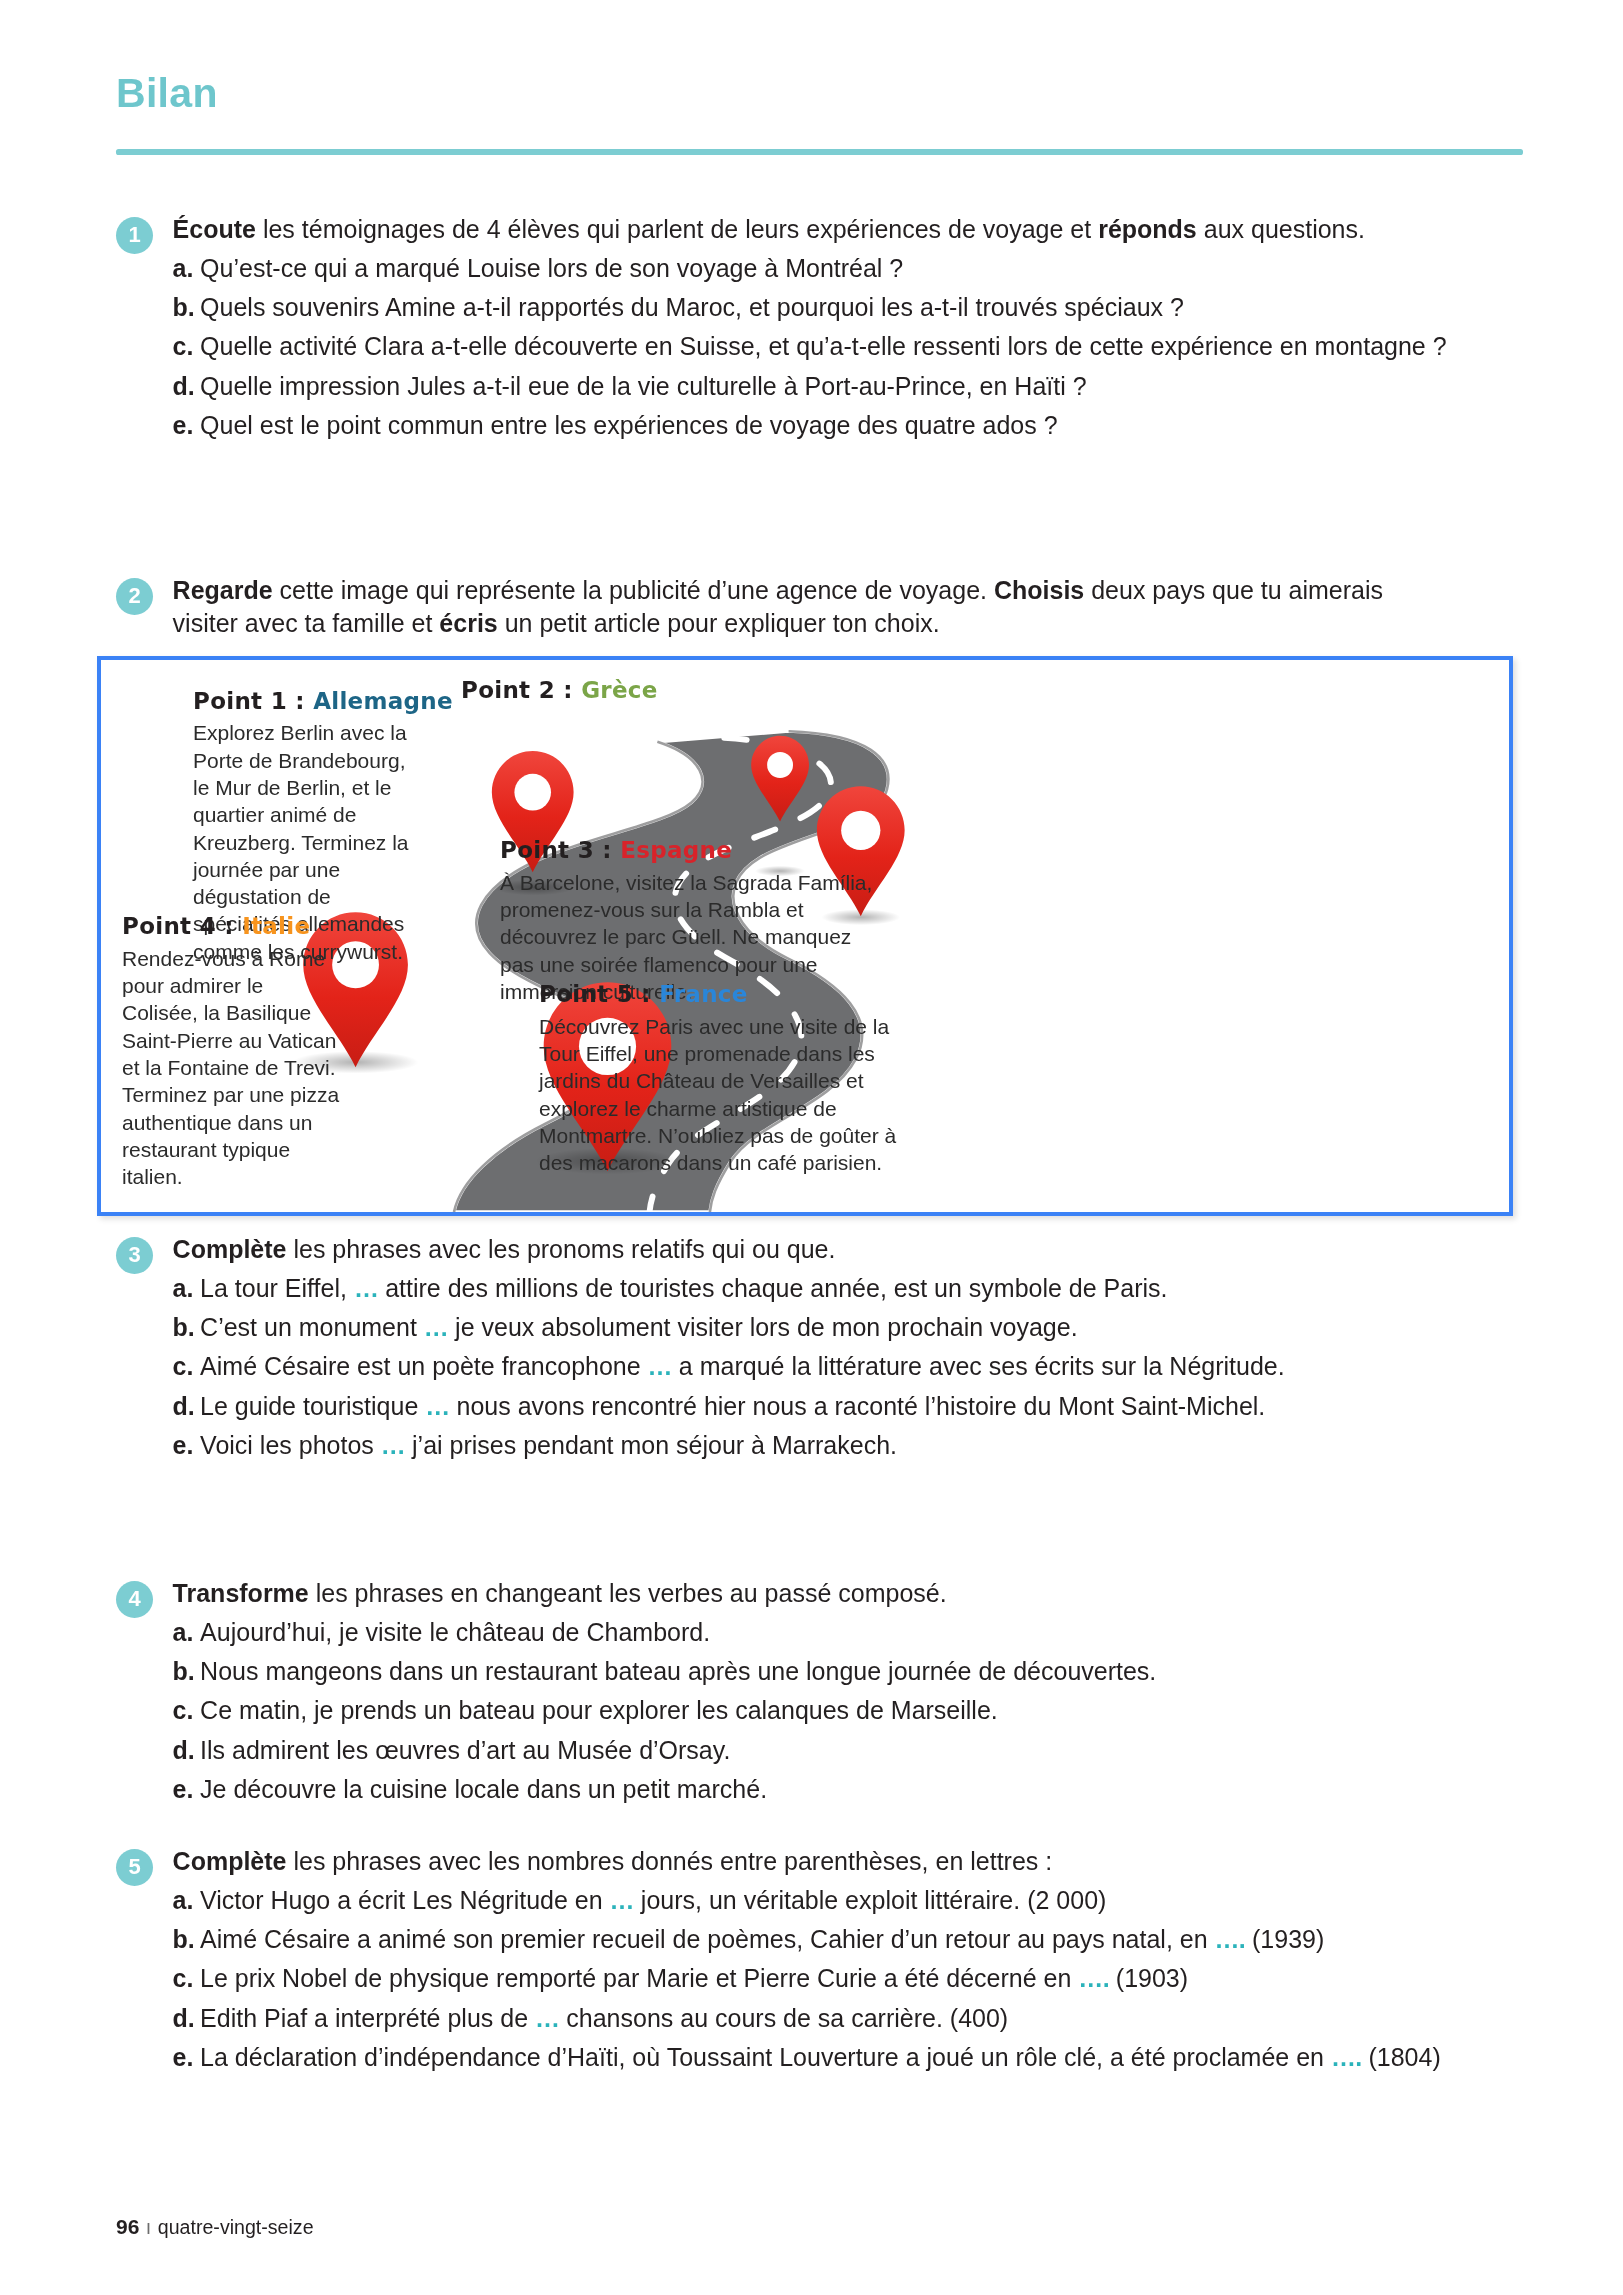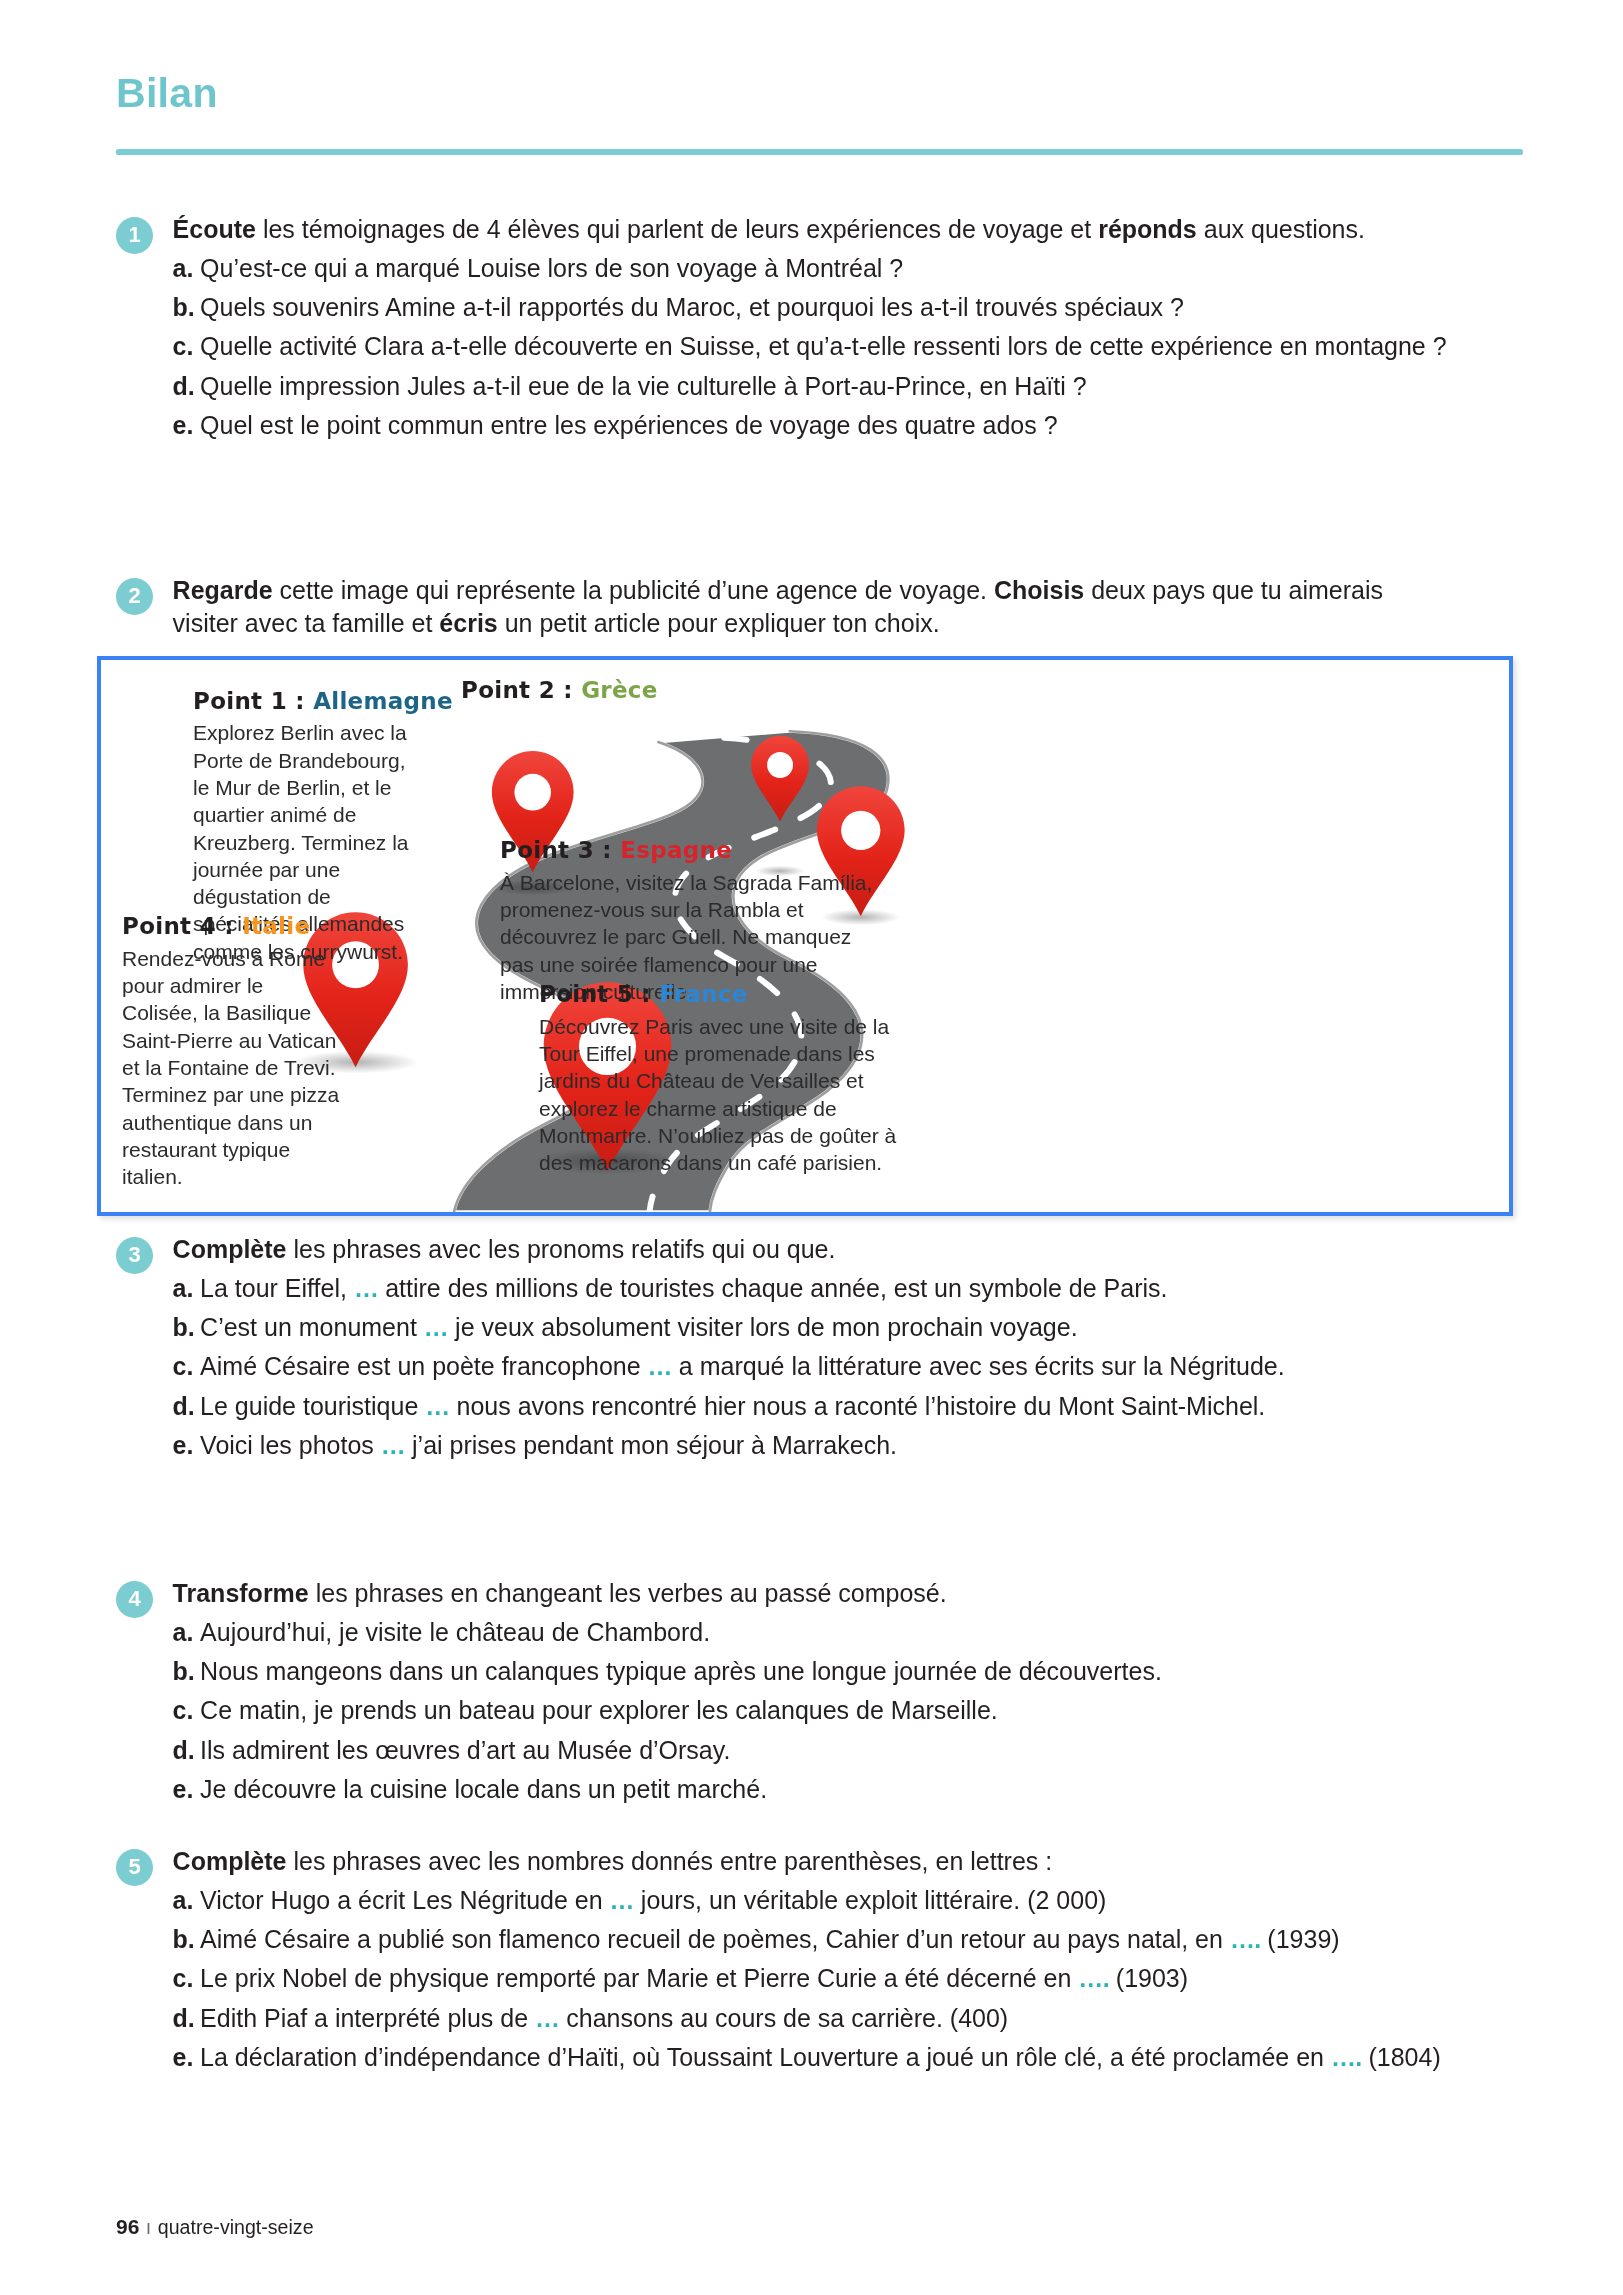--- a/index.html
+++ b/index.html
@@ -248,21 +248,21 @@
   <div class="ex" style="left:116px;top:1577px;width:1407px;">
     <div class="num">4</div>
     <div class="body">
       <div class="intro"><span class="lead">Transforme</span><span> les phrases en changeant les verbes au passé composé.</span></div>
       <div class="sub">
           <span class="lbl">a.</span>
           <span class="txt">Aujourd’hui, je visite le château de Chambord.</span>
         </div>
       <div class="sub">
           <span class="lbl">b.</span>
-          <span class="txt">Nous mangeons dans un calanques typique après une longue journée de découvertes.</span>
+          <span class="txt">Nous mangeons dans un restaurant bateau après une longue journée de découvertes.</span>
         </div>
       <div class="sub">
           <span class="lbl">c.</span>
           <span class="txt">Ce matin, je prends un bateau pour explorer les calanques de Marseille.</span>
         </div>
       <div class="sub">
           <span class="lbl">d.</span>
           <span class="txt">Ils admirent les œuvres d’art au Musée d’Orsay.</span>
         </div>
       <div class="sub">
@@ -277,21 +277,21 @@
     <div class="body">
       <div class="intro"><span class="lead">Complète</span><span> les phrases avec les nombres donnés entre parenthèses, en lettres :</span></div>
 
       <div class="sub">
           <span class="lbl">a.</span>
           <span class="txt"><span>Victor Hugo a écrit </span><span class="it">Les Négritude</span><span> en </span><span class="dots">…</span><span> jours, un véritable exploit littéraire. (2 000)</span></span>
         </div>
 
       <div class="sub">
           <span class="lbl">b.</span>
-          <span class="txt"><span>Aimé Césaire a publié son flamenco recueil de poèmes, </span><span class="it">Cahier d’un retour au pays natal</span><span>, en </span><span class="dots">….</span><span> (1939)</span></span>
+          <span class="txt"><span>Aimé Césaire a animé son premier recueil de poèmes, </span><span class="it">Cahier d’un retour au pays natal</span><span>, en </span><span class="dots">….</span><span> (1939)</span></span>
         </div>
 
       <div class="sub">
           <span class="lbl">c.</span>
           <span class="txt"><span>Le prix Nobel de physique remporté par Marie et Pierre Curie a été décerné en </span><span class="dots">….</span><span> (1903)</span></span>
         </div>
 
       <div class="sub">
           <span class="lbl">d.</span>
           <span class="txt"><span>Edith Piaf a interprété plus de </span><span class="dots">…</span><span> chansons au cours de sa carrière. (400)</span></span>

